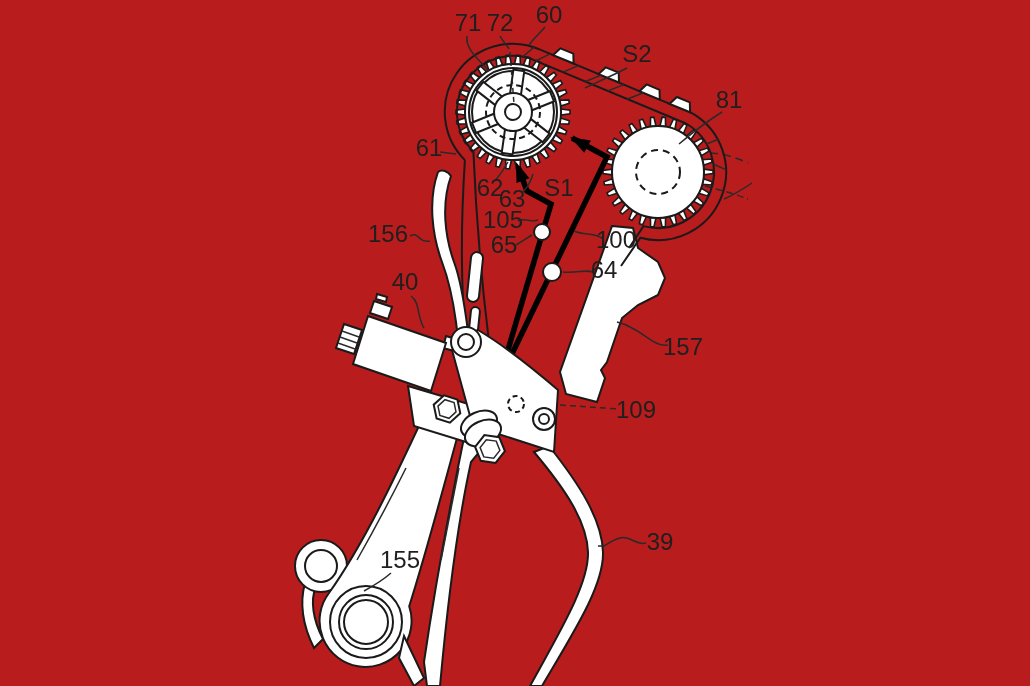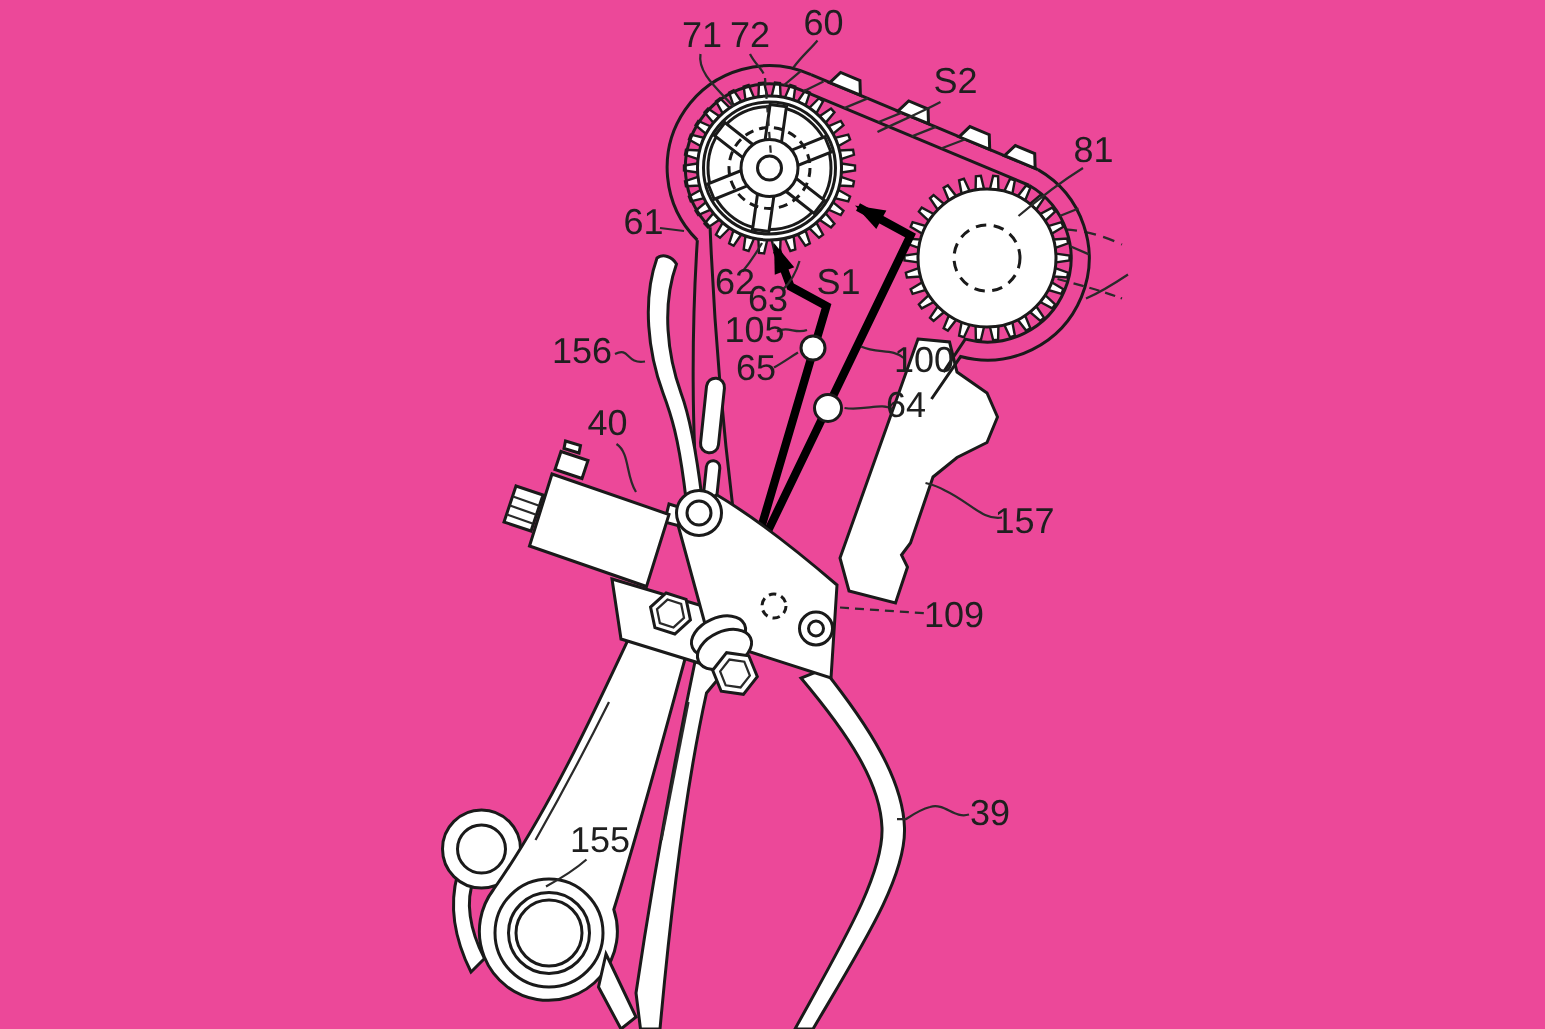--- a/index.html
+++ b/index.html
@@ -1,16 +1,16 @@
 <!DOCTYPE html>
 <html><head>
 <meta charset="utf-8">
 <style>
   html,body{margin:0;padding:0;background:#fff;}
-  .stage{position:relative;width:1030px;height:686px;background:#ec4899;overflow:hidden;
+  .stage{position:relative;width:1030px;height:686px;background:#b91c1c;overflow:hidden;
          font-family:"Liberation Sans", sans-serif;}
   svg{display:block}
   svg text{font-family:"Liberation Sans", sans-serif;font-size:24px;fill:#1f1f1f;}
   .ln{fill:none;stroke:#1a1a1a;stroke-width:2;}
   .thin{fill:none;stroke:#2a2a2a;stroke-width:1.5;}
   .wfill{fill:#ffffff;stroke:#1a1a1a;stroke-width:2;}
   .bold{fill:none;stroke:#000;stroke-width:5.5;}
 </style>
 </head>
 <body>

